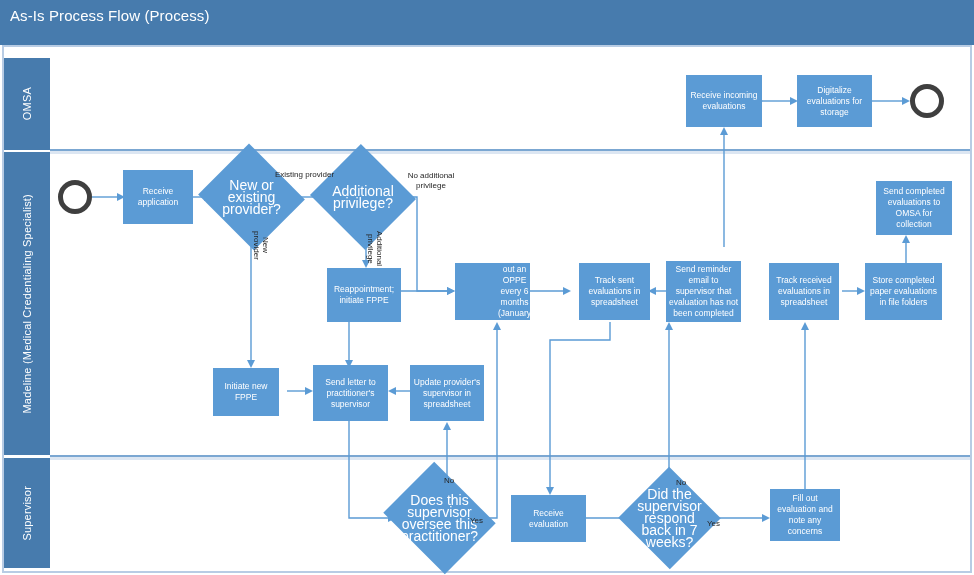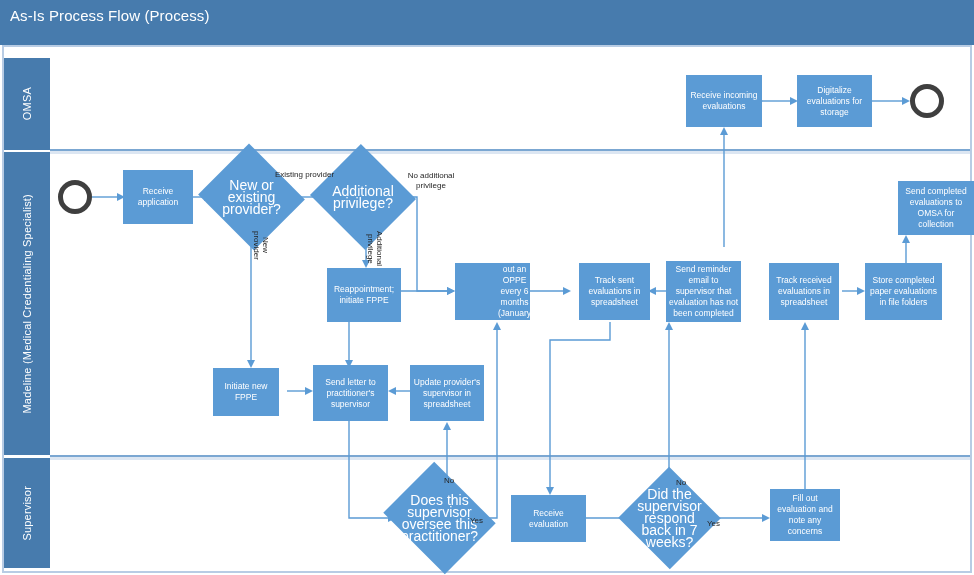--- a/index.html
+++ b/index.html
@@ -304,21 +304,21 @@
   </div>
 
   <div class="node process" style="left:769px;top:263px;width:70px;height:57px;">
     <span>Track received evaluations in spreadsheet</span>
   </div>
 
   <div class="node process" style="left:865px;top:263px;width:77px;height:57px;">
     <span>Store completed paper evaluations in file folders</span>
   </div>
 
-  <div class="node process" style="left:898px;top:181px;width:76px;height:54px;">
+  <div class="node process" style="left:876px;top:181px;width:76px;height:54px;">
     <span>Send completed evaluations to OMSA for collection</span>
   </div>
 
   <div class="node process" style="left:213px;top:368px;width:66px;height:48px;">
     <span>Initiate new FPPE</span>
   </div>
 
   <div class="node process" style="left:313px;top:365px;width:75px;height:56px;">
     <span>Send letter to practitioner's supervisor</span>
   </div>

